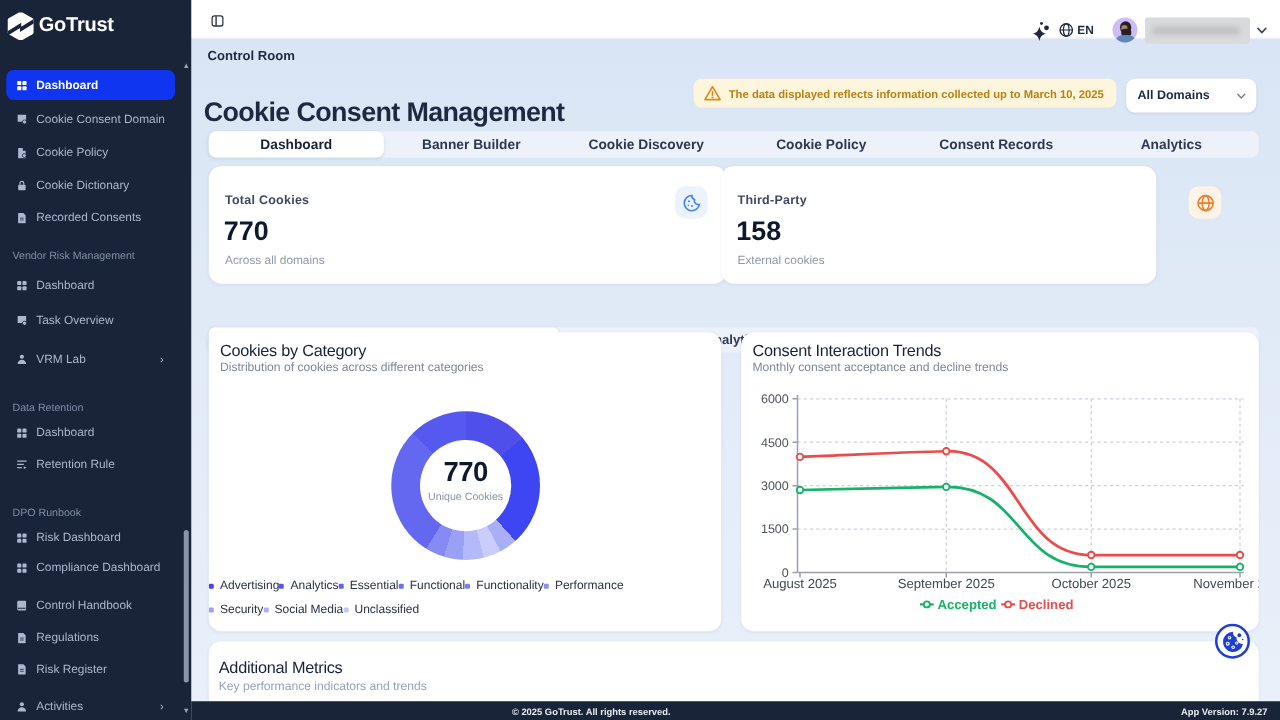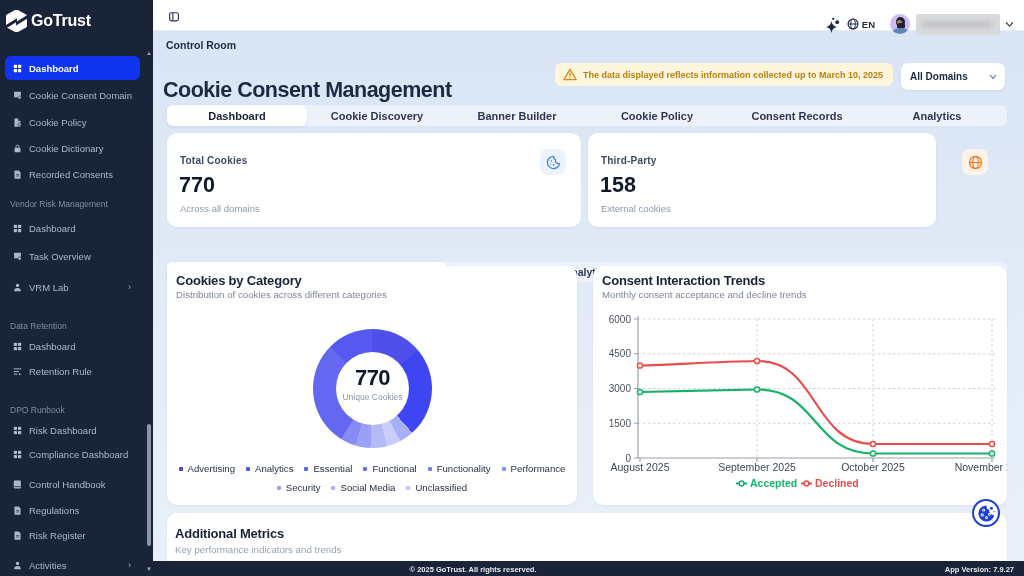--- a/index.html
+++ b/index.html
@@ -36,41 +36,41 @@
 .domsel { position:absolute; left:748px; top:32px; width:104px; height:27px; background:#fff; border-radius:7px; box-shadow:0 1px 2px rgba(20,40,80,.08); }
 .domsel span { position:absolute; left:9px; top:8px; font-size:10px; font-weight:700; color:#1d2940; }
 .domsel .dchev { position:absolute; right:8px; top:10px; width:8px; height:8px; }
 
 .tabs1 { position:absolute; left:14px; top:74px; width:840px; height:21px; background:#edf2fa; border-radius:6px; display:flex; }
 .tabs1 .t { flex:1; display:flex; align-items:center; justify-content:center; font-size:11px; font-weight:700; color:#2c3852; }
 .tabs1 .t.on { background:#fff; border-radius:6px; box-shadow:0 1px 3px rgba(30,50,90,.10); color:#17223a; }
 
 .card { position:absolute; background:#fff; border-radius:10px; box-shadow:0 1px 3px rgba(30,50,90,.06); }
 .stat1 { left:14px; top:102px; width:414px; height:94px; }
-.stat2 { left:435px; top:102px; width:348px; height:94px; }
+.stat2 { left:424px; top:102px; width:348px; height:94px; }
 .stat .tt { position:absolute; left:13px; top:22px; font-size:10px; font-weight:700; color:#3d4961; letter-spacing:0.2px; }
 .stat .num { position:absolute; left:12px; top:40px; font-size:21.5px; font-weight:800; color:#10192c; }
 .stat .sub { position:absolute; left:13px; top:70px; font-size:9.5px; color:#8e99ab; }
 .stat .badge { position:absolute; top:16px; width:26px; height:26px; border-radius:8px; display:flex; align-items:center; justify-content:center; }
 
 .tabs2 { position:absolute; left:14px; top:211px; width:840px; height:20px; background:#edf2fa; border-radius:5px; display:flex;margin-top:20px; }
 .tabs2 .t { flex:1; display:flex; align-items:center; justify-content:center; font-size:10.5px; font-weight:700; color:#2c3852; }
 .tabs2 .t.on { background:#fff; border-radius:5px; box-shadow:0 1px 3px rgba(30,50,90,.10); }
 
 .chart1 { left:14px; top:235px; width:410px; height:239px; overflow:hidden; }
 .chart2 { left:440px; top:235px; width:414px; height:239px; overflow:hidden; }
-.ctitle { position:absolute; left:9px; top:7px; font-size:13px; font-weight:700; color:#17223a; letter-spacing:-0.2px; }
+.ctitle { position:absolute; left:9px; top:7px; font-size:13px; font-weight:400; color:#17223a; letter-spacing:-0.2px; }
 .csub { position:absolute; left:9px; top:23px; font-size:9.7px; color:#7e8796; }
 
 .donut { position:absolute; left:146px; top:63px; width:119px; height:119px; border-radius:50%;
   background:conic-gradient(#4f50ec 0deg 50deg, #3e46f3 50deg 138deg, #a9aff7 138deg 152deg, #c9cdfb 152deg 166deg, #b4baf9 166deg 182deg, #9aa0f6 182deg 197deg, #868bf4 197deg 212deg, #6468f0 212deg 315deg, #5559ef 315deg 360deg); }
 .donut-in { position:absolute; left:23px; top:23px; width:73px; height:73px; background:#fff; border-radius:50%; text-align:center; }
 .donut-in .n { margin-top:13px; font-size:22px; font-weight:800; color:#10192c; letter-spacing:-0.5px; }
 .donut-in .l { font-size:8.5px; color:#8a93a2; margin-top:1px;text-align:center; }
-.legend { position:absolute; left:0; width:410px; display:flex; justify-content:center; column-gap:11px; }
+.legend { position:absolute; left:0; width:410px; display:flex; column-gap:0; }
 .litem { display:flex; align-items:center; font-size:9.6px; color:#273142; white-space:nowrap; }
 .litem i { width:4px; height:4px; border-radius:1px; margin-right:5px; }
 
 .metrics { left:14px; top:482px; width:840px; height:60px; }
 
 .footer { position:absolute; left:153px; top:561px; width:871px; height:15px; background:#1a2438; z-index:6; }
 .footer .c { position:absolute; left:320px; top:4px; font-size:7.5px; color:#e8ecf2; font-weight:600; transform:translateX(-50%); white-space:nowrap; }
 .footer .v { position:absolute; right:10px; top:4px; font-size:7.5px; color:#e8ecf2; font-weight:600; }
 
 .fab { position:absolute; left:972px; top:499px; width:28px; height:28px; background:#fff; border:2px solid #1d3fd6; border-radius:50%; z-index:7; display:flex; align-items:center; justify-content:center; }
@@ -320,22 +320,22 @@
   </div>
   <div class="domsel">
       <span>All Domains</span>
     <svg class="dchev" viewBox="0 0 10 10">
         <path d="M1.5 3 L5 6.8 L8.5 3" fill="none" stroke="#707a8c" stroke-width="1.3" stroke-linecap="round"></path>
       </svg>
   </div>
 
   <div class="tabs1">
     <div class="t on">Dashboard</div>
+    <div class="t">Banner Builder</div>
     <div class="t">Cookie Discovery</div>
-    <div class="t">Banner Builder</div>
     <div class="t">Cookie Policy</div>
     <div class="t">Consent Records</div>
     <div class="t">Analytics</div>
   </div>
 
   <div class="card stat stat1">
     <div class="tt">Total Cookies</div>
     <div class="num">770</div>
     <div class="sub">Across all domains</div>
     <div class="badge" style="left:373px;background:#edf3fd;">

